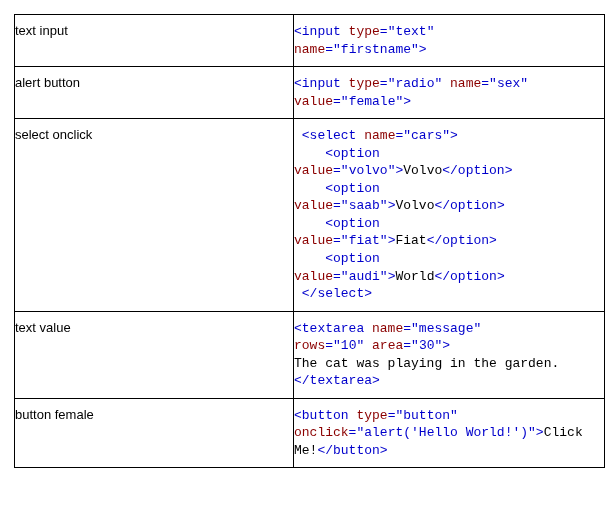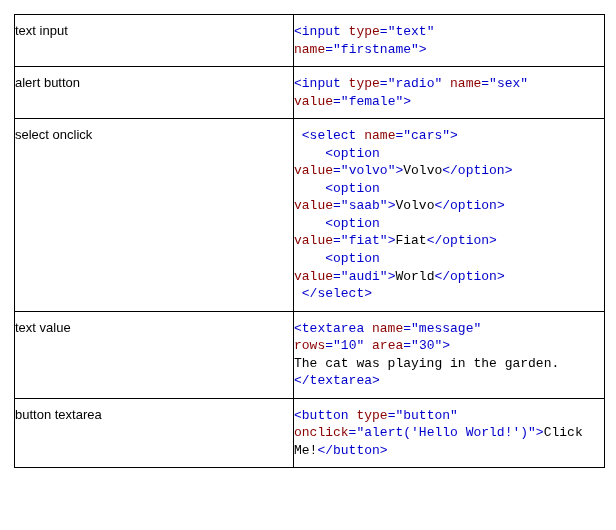--- a/index.html
+++ b/index.html
@@ -65,18 +65,18 @@
  &lt;/select&gt;</span></td>
       </tr>
       <tr>
         <td class="label">text value</td>
         <td class="code"><span class="t">&lt;textarea </span><span class="a">name</span><span class="t">=</span><span class="v">"message"</span><span class="t"> </span><span class="a">
 rows</span><span class="t">=</span><span class="v">"10"</span><span class="t"> </span><span class="a">area</span><span class="t">=</span><span class="v">"30"</span><span class="t">&gt;</span><span class="tx">
 The cat was playing in the garden.
 </span><span class="t">&lt;/textarea&gt;</span></td>
       </tr>
       <tr>
-        <td class="label">button textarea</td>
+        <td class="label">button female</td>
         <td class="code"><span class="t">&lt;button </span><span class="a">type</span><span class="t">=</span><span class="v">"button"</span><span class="t"> </span><span class="a">
 onclick</span><span class="t">=</span><span class="v">"alert('Hello World!')"</span><span class="t">&gt;</span><span class="tx">Click Me!</span><span class="t">&lt;/button&gt;</span></td>
       </tr>
     </tbody>
 </table>
 
 </body></html>

